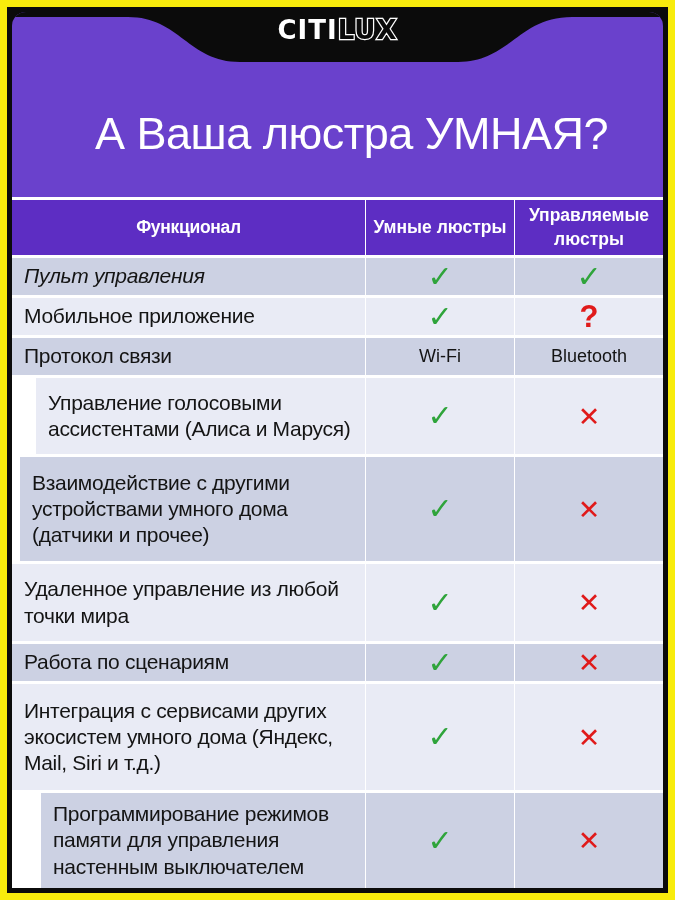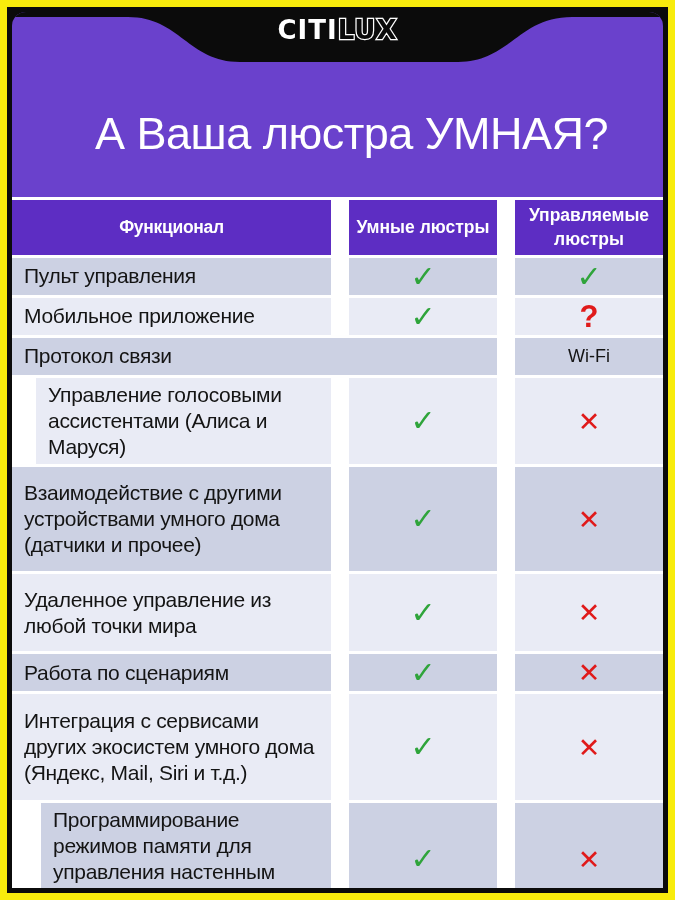--- a/index.html
+++ b/index.html
@@ -56,39 +56,39 @@
     font-size:45px; letter-spacing:-0.5px;
     text-align:center; white-space:nowrap;
   }
   
   .table{
     flex:1 1 auto;
     background:#ffffff;
     border-top:3px solid #ffffff;
     display:flex; flex-direction:column; gap:3px;
   }
-  .trow{display:flex; gap:18px; flex:0 0 auto;}
+  .trow{display:flex; gap:1px; flex:0 0 auto;}
   .cell{display:flex; align-items:center;}
   .label-cell{flex:1 1 auto; padding:4px 10px 4px 12px; color:var(--text-dark);
     font-size:21px; line-height:1.24; letter-spacing:-0.3px;}
   .value-cell{flex:0 0 148px; justify-content:center; text-align:center;}
   
   .trow.header{min-height:55px;}
   .trow.header .cell{background:var(--header-purple); color:var(--text-white);
     font-weight:bold; font-size:17.5px; line-height:1.35; justify-content:center; text-align:center;}
   .trow.header .label-cell{padding:4px 6px;}
   
   .trow.data:nth-of-type(even) .cell{background:var(--row-dark);}
   .trow.data:nth-of-type(odd) .cell{background:var(--row-light);}
   
-  .trow.data:nth-of-type(2){min-height:37px;}
+  .trow.data:nth-of-type(2){min-height:37px;font-style:italic;}
   .trow.data:nth-of-type(3){min-height:37px;}
   .trow.data:nth-of-type(4){min-height:37px;}
   .trow.data:nth-of-type(5){min-height:76px;padding-left:24px;}
-  .trow.data:nth-of-type(6){min-height:104px;}
+  .trow.data:nth-of-type(6){min-height:104px;padding-left:8px;}
   .trow.data:nth-of-type(7){min-height:77px;border-radius:9px;}
   .trow.data:nth-of-type(8){min-height:37px;}
   .trow.data:nth-of-type(9){min-height:106px;}
   .trow.data:nth-of-type(10){flex:1 1 auto;padding-left:29px;}
   
   .mark-check{color:var(--check-green); font-size:30px; font-weight:bold;
     font-family:"DejaVu Sans",sans-serif; line-height:1;}
   .mark-cross{color:var(--cross-red); font-size:27px; font-weight:bold;
     font-family:"DejaVu Sans",sans-serif; line-height:1;}
   .mark-question{color:var(--cross-red); font-size:31px; font-weight:bold; line-height:1;}
@@ -139,20 +139,23 @@
     <div class="cell value-cell controlled">
           <span class="mark-question">?</span>
         </div>
   </div>
 
   <div class="trow data">
     <div class="cell label-cell">Протокол связи</div>
     <div class="cell value-cell smart">
           <span class="mark-text">Wi-Fi</span>
         </div>
+    <div class="cell value-cell controlled">
+          <span class="mark-text">Bluetooth</span>
+        </div>
   </div>
 
   <div class="trow data">
     <div class="cell label-cell">Управление голосовыми ассистентами (Алиса и Маруся)</div>
     <div class="cell value-cell smart">
           <span class="mark-check">✓</span>
         </div>
     <div class="cell value-cell controlled">
           <span class="mark-cross">✕</span>
         </div>

